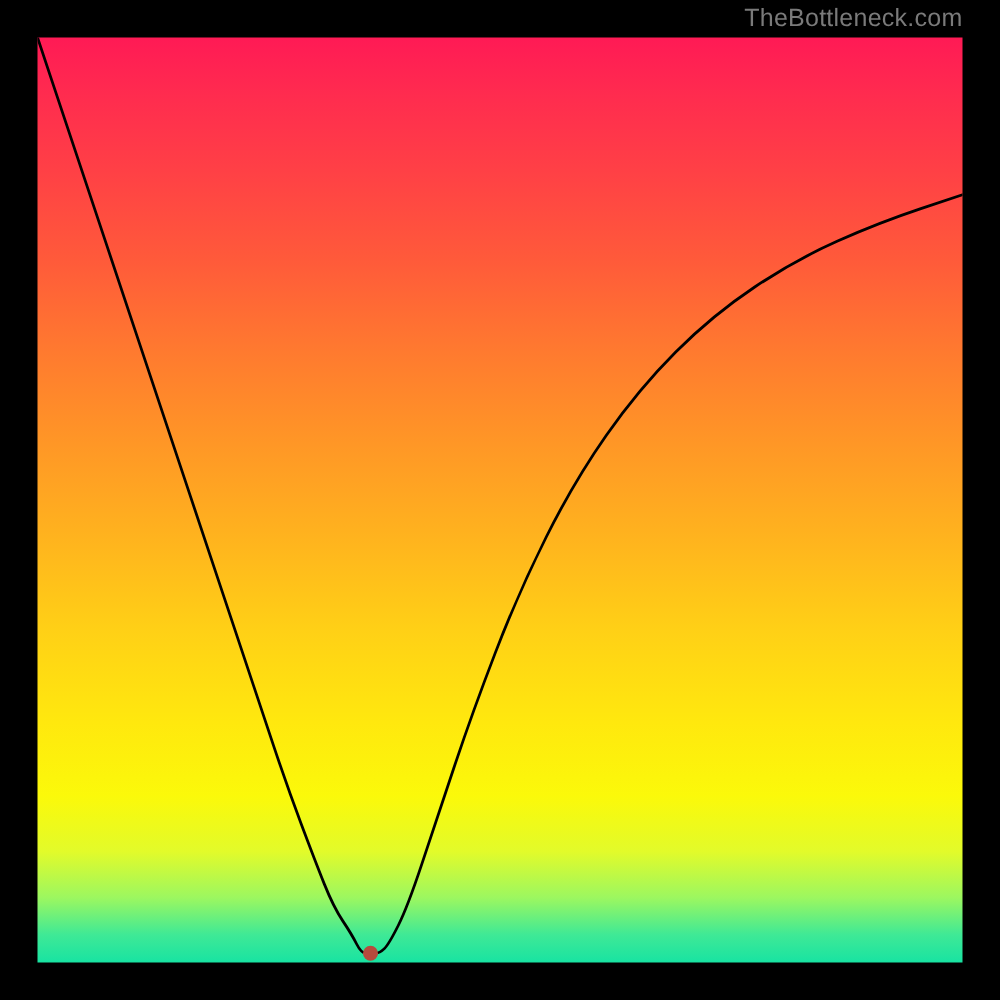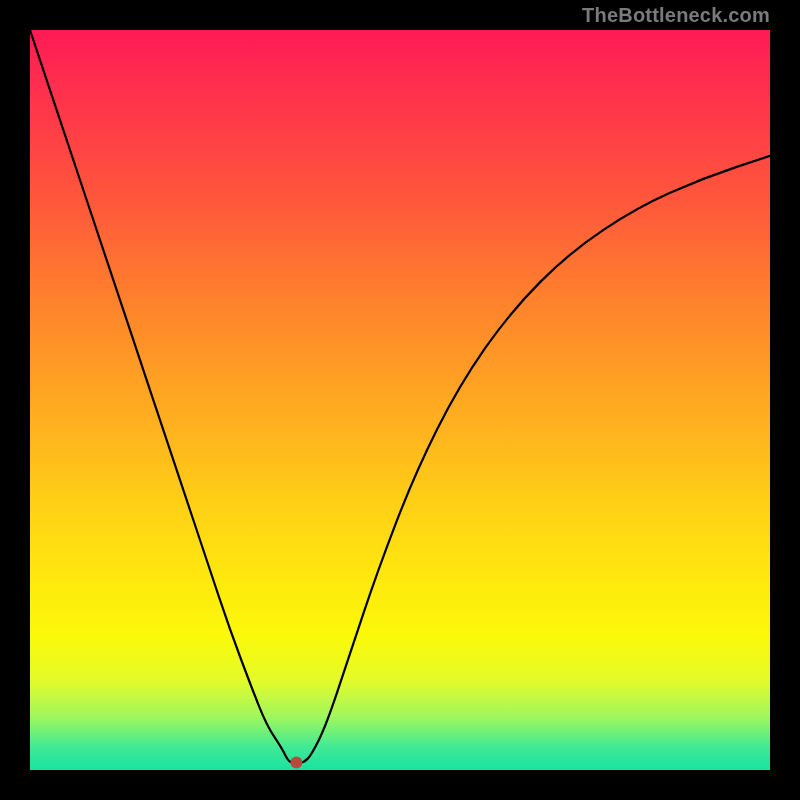--- a/index.html
+++ b/index.html
@@ -57,21 +57,21 @@
     stroke-linejoin: round;
   }
   .dot {
     fill: #b74a3d;
   }
   .watermark {
     position: absolute;
     top: 4px;
     right: 30px;
     font-size: 20px;
-    font-weight: 700;
+    font-weight: 400;
     color: #7a7a7a;
     letter-spacing: 0.2px;
     user-select: none;
   }
 </style>
 </head>
 <body>
 
 <div class="frame">
   <div class="plot-area">

